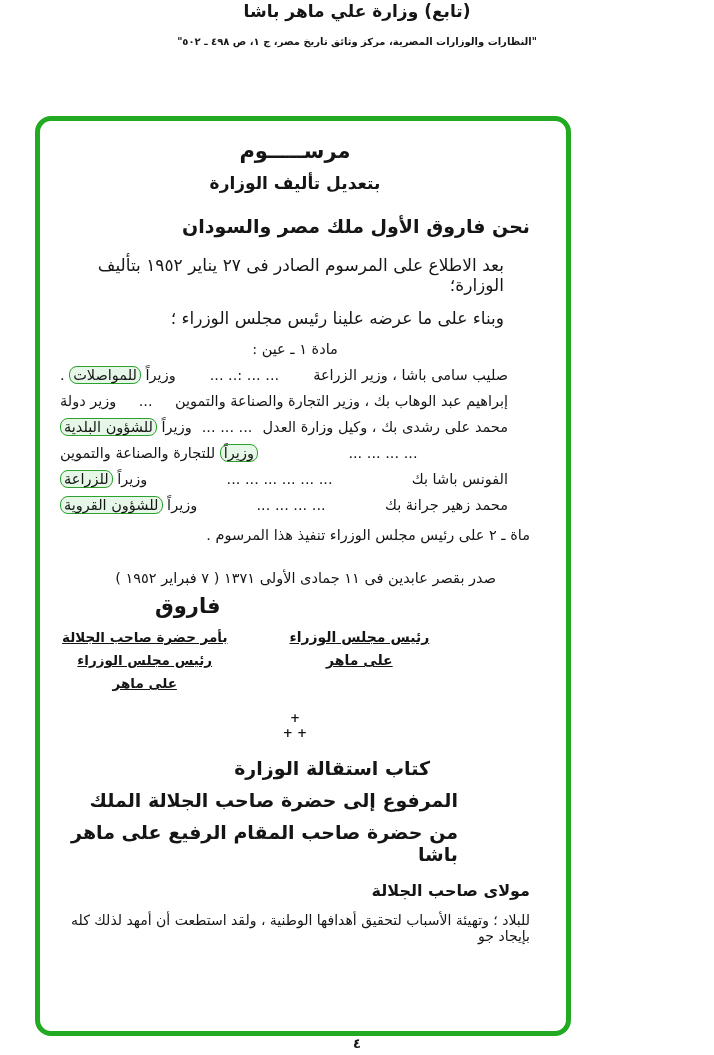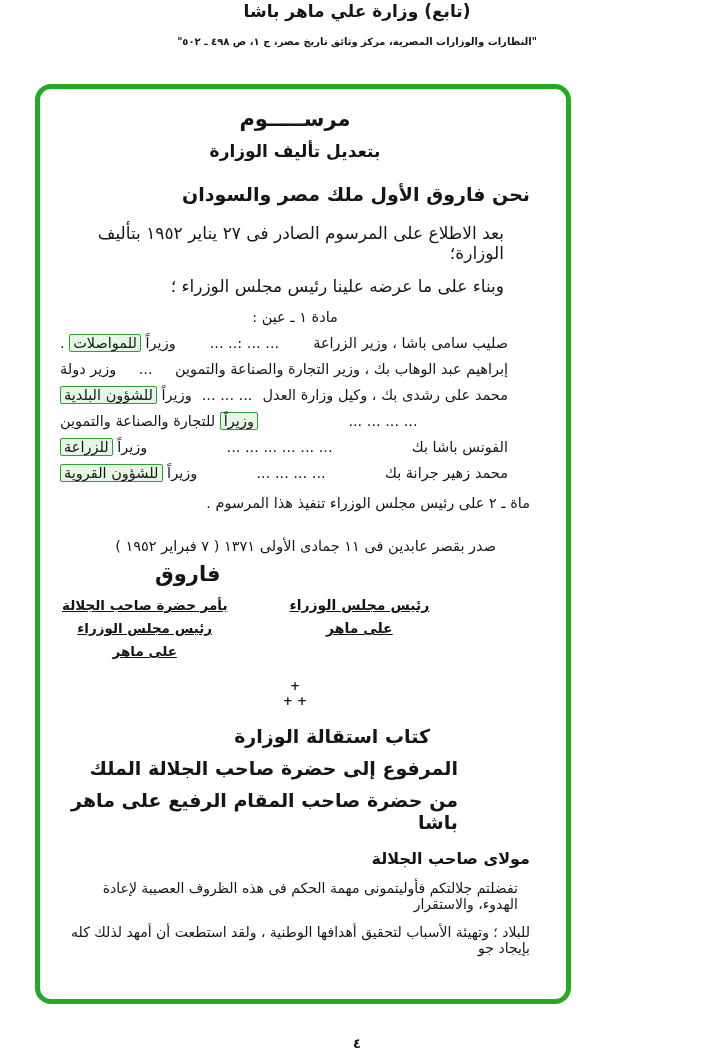--- a/index.html
+++ b/index.html
@@ -9,21 +9,21 @@
     position:relative;
     font-family:"DejaVu Sans", sans-serif;
     color:#151515;
     overflow:hidden;
   }
   .page-header { text-align:center; padding-top:1px; }
   .header-title { font-size:17px; font-weight:bold; }
   .source-line { font-size:10px; font-weight:bold; margin-top:15px; }
 
   .doc-frame {
-    position:absolute; left:35px; top:84px;
+    position:absolute; left:35px; top:116px;
     width:536px; height:920px;
     border:5px solid #22ab22;
     border-radius:16px;
     padding:18px 36px 0 20px;
     overflow:hidden;
   }
 
   .decree-title   { text-align:center; font-size:21px; font-weight:bold; }
   .decree-subtitle{ text-align:center; font-size:17px; font-weight:bold; margin-top:10px; }
   .royal-title    { text-align:right; font-size:19px; font-weight:bold; margin-top:22px; }
@@ -36,21 +36,21 @@
   .appt {
     display:flex; justify-content:space-between; align-items:baseline;
     font-size:14.5px; margin-top:10px; padding-right:22px;
   }
   .appt-name { white-space:nowrap; }
   .appt-dots { flex:1; text-align:center; overflow:hidden; white-space:nowrap; padding:0 8px; }
   .appt-role { white-space:nowrap; }
   .hl {
     border:1.5px solid #2da12d;
     background:rgba(70,190,70,0.13);
-    border-radius:2px;
+    border-radius:8px;
     padding:0 3px;
   }
 
   .article2 { font-size:14.5px; margin-top:14px; }
   .issued   { font-size:14.5px; margin-top:27px; padding-right:34px; }
 
   .farouk { text-align:left; padding-left:95px; font-size:21px; font-weight:bold; margin-top:8px; }
 
   .sig-row { display:flex; margin-top:4px; }
   .sig-col { text-align:center; font-weight:bold; }
@@ -150,20 +150,19 @@
 
     <div class="separator">
       <div>+</div>
       <div>+ +</div>
     </div>
 
     <div class="resig-title">كتاب استقالة الوزارة</div>
     <div class="addressee">المرفوع إلى حضرة صاحب الجلالة الملك</div>
     <div class="addressee">من حضرة صاحب المقام الرفيع على ماهر باشا</div>
     <div class="salutation">مولاى صاحب الجلالة</div>
-    <div class="body-line first">تفضلتم جلالتكم فأوليتمونى مهمة الحكم فى هذه الظروف العصيبة لإعادة الهدوء، والاستقرار</div>
     <div class="body-line">للبلاد ؛ وتهيئة الأسباب لتحقيق أهدافها الوطنية ، ولقد استطعت أن أمهد لذلك كله بإيجاد جو</div>
 
   </div>
 
   <div class="page-number">٤</div>
 
 </div>
 
 </body></html>

